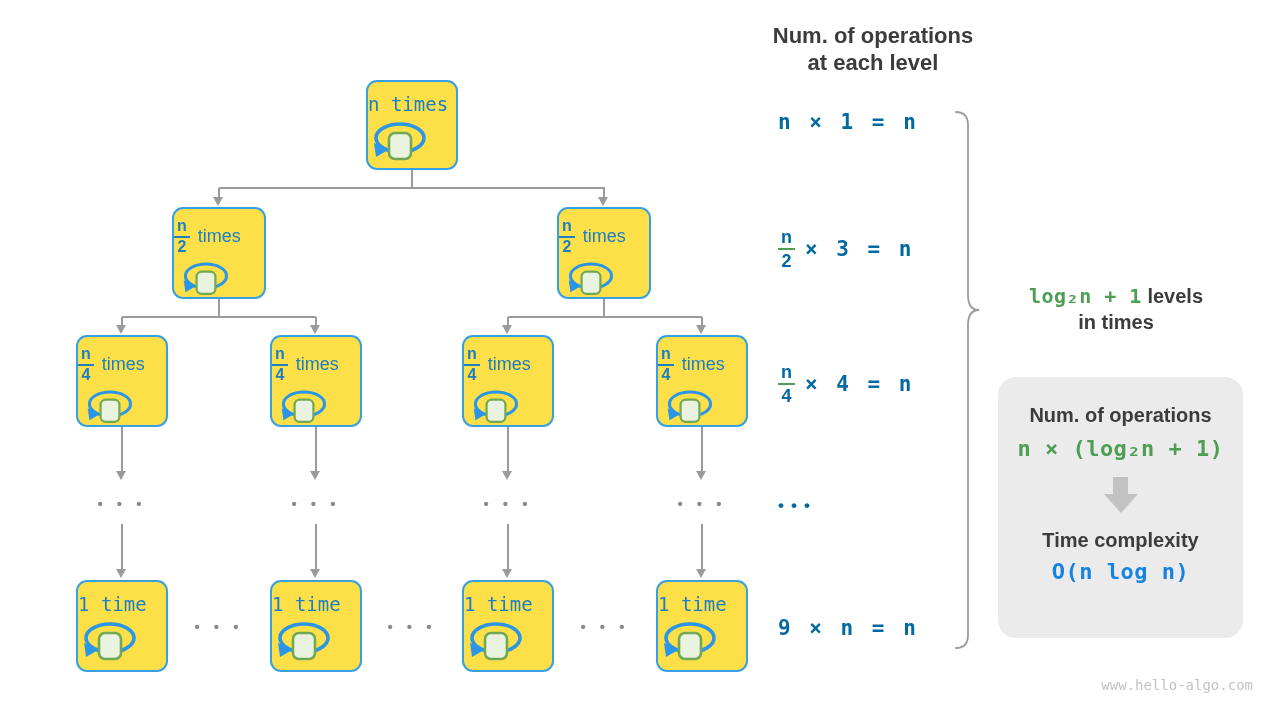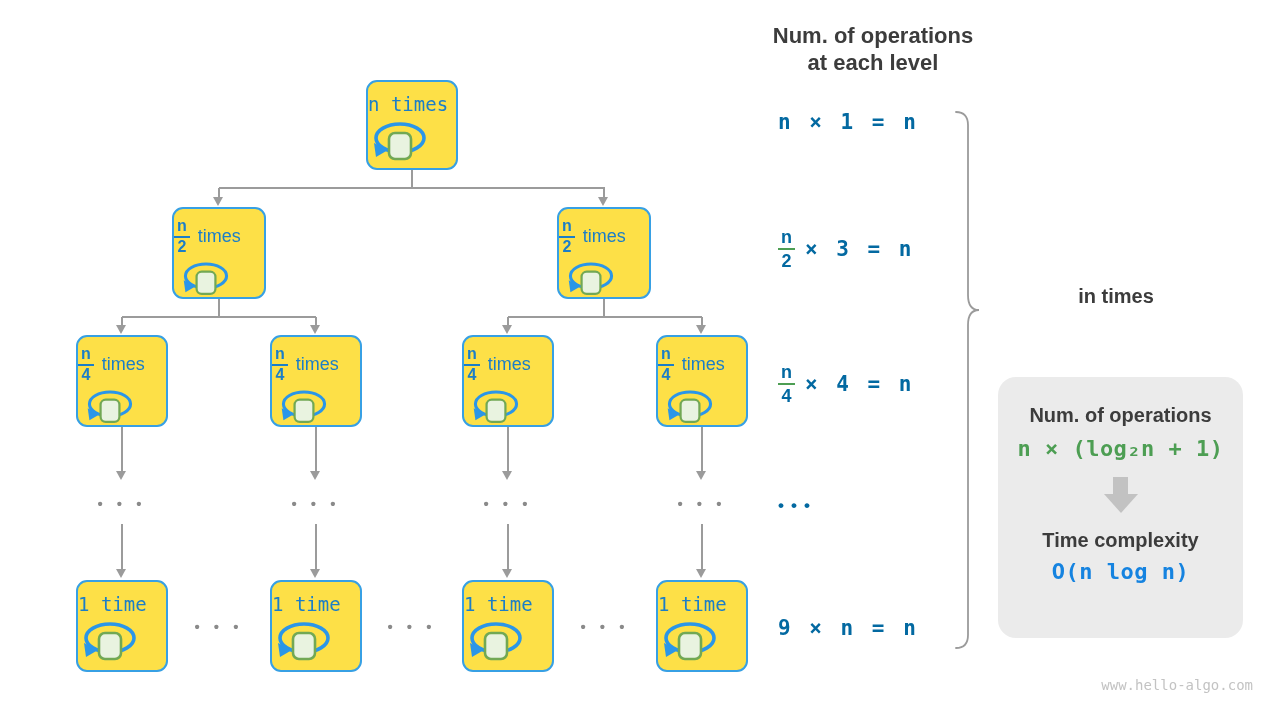--- a/index.html
+++ b/index.html
@@ -270,20 +270,21 @@
   </div>
   <div class="frow" style="top:616px">
     <span class="ftext">9 × n = n</span>
   </div>
 
   <svg class="brace" width="40" height="556" viewBox="0 0 40 556">
     <path d="M 8 7 Q 20 7 20 20 L 20 190 Q 20 205 31 205 Q 20 205 20 220 L 20 530 Q 20 543 8 543" fill="none" stroke="#9b9b9b" stroke-width="1.8" stroke-linecap="round"></path>
   </svg>
 
   <div class="brace-label">
+    <div><span class="green">log₂n + 1</span><span> levels</span></div>
     <div>in times</div>
   </div>
 
   <div class="sumbox">
     <div class="t t1">Num. of operations</div>
     <div class="f1">n × (log₂n + 1)</div>
     <div class="blockarrow">
       <div class="stem"></div>
       <div class="head"></div>
     </div>

